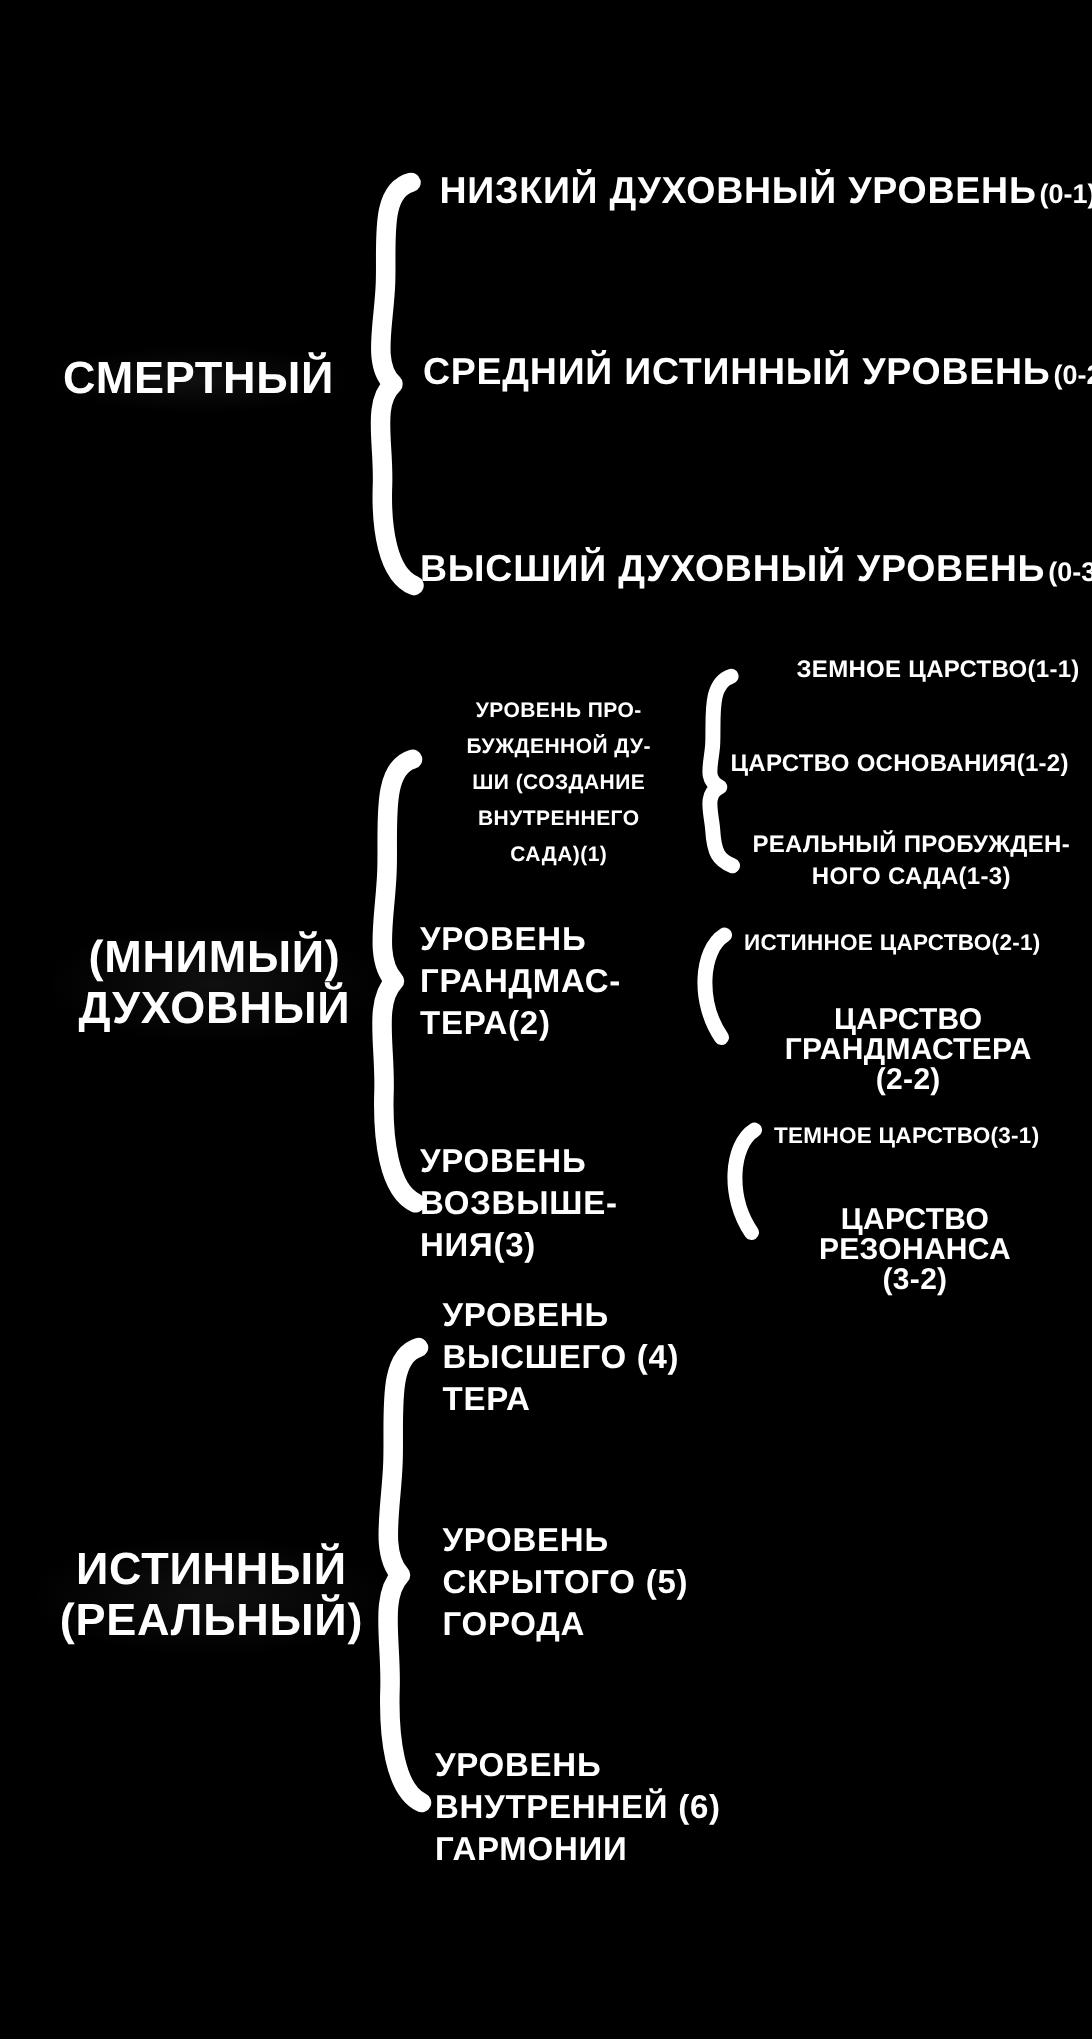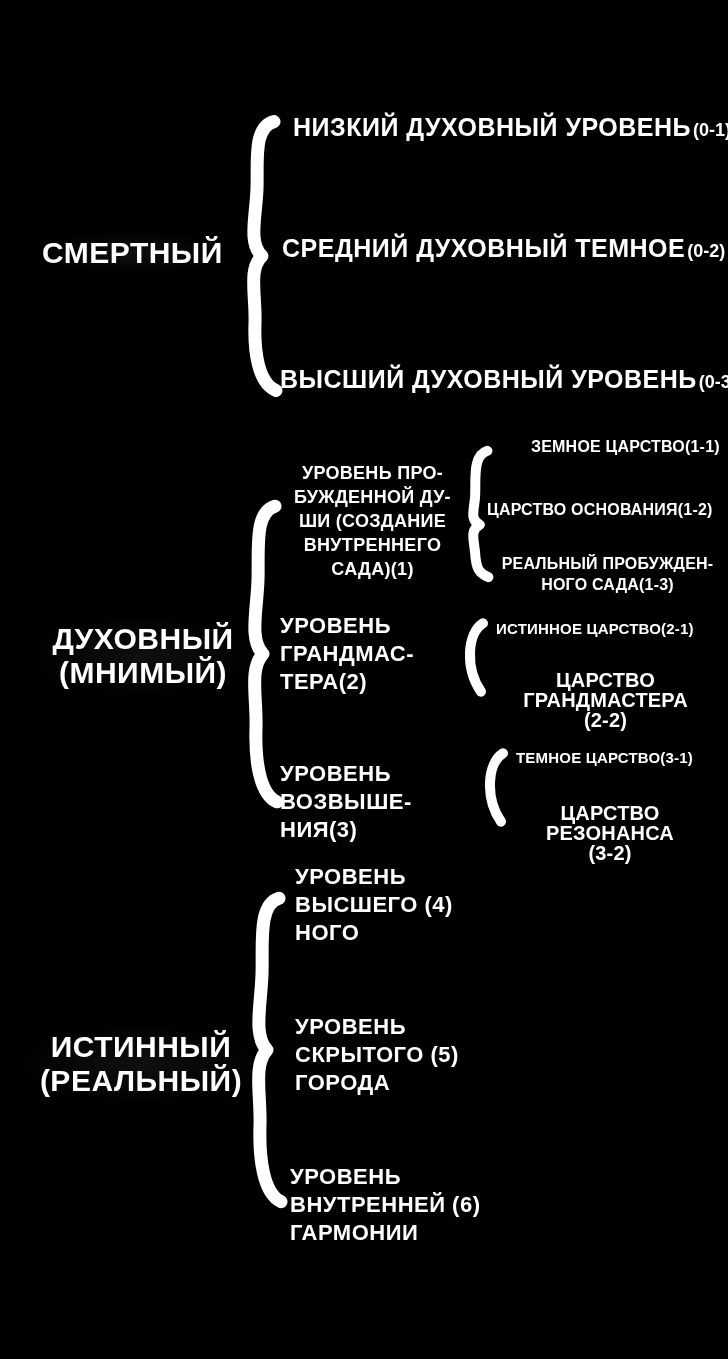--- a/index.html
+++ b/index.html
@@ -30,21 +30,21 @@
     line-height: 28px;
     letter-spacing: 0.5px;
     white-space: nowrap;
   }
   .row-item .code {
     font-size: 18px;
     letter-spacing: 0;
     margin-left: 2px;
   }
   .mid-block-sm {
-    font-size: 18px;
+    font-size: 14px;
     line-height: 24px;
     letter-spacing: 0.3px;
     text-align: center;
   }
   .mid-block-lg {
     font-size: 22px;
     line-height: 28px;
     letter-spacing: 0.5px;
   }
   .leaf-item {
@@ -89,30 +89,30 @@
 
   <svg class="brace abs" style="left:233px; top:116px;" width="52" height="280" viewBox="0 0 52 300" preserveAspectRatio="none">
     <path d="M41,6 C20,12 25,48 24,78 C23,108 15,136 29,150 C15,164 23,192 22,222 C21,252 25,286 43,294" style="stroke-width:13px;"></path>
   </svg>
 
   <div class="abs row-item" style="left:293px; top:113px;">
     <span>НИЗКИЙ ДУХОВНЫЙ УРОВЕНЬ</span><span class="code">(0-1)</span>
   </div>
 
   <div class="abs row-item" style="left:282px; top:234px;">
-    <span>СРЕДНИЙ ДУХОВНЫЙ ТЕМНОЕ</span><span class="code">(0-2)</span>
+    <span>СРЕДНИЙ ИСТИННЫЙ УРОВЕНЬ</span><span class="code">(0-2)</span>
   </div>
 
   <div class="abs row-item" style="left:280px; top:365px;">
     <span>ВЫСШИЙ ДУХОВНЫЙ УРОВЕНЬ</span><span class="code">(0-3)</span>
   </div>
 
   <div class="abs cat-label" style="left:35px; top:618px; width:204px;">
+    <div>(МНИМЫЙ)</div>
     <div>ДУХОВНЫЙ</div>
-    <div>(МНИМЫЙ)</div>
   </div>
 
   <svg class="brace abs" style="left:234px; top:500px;" width="52" height="308" viewBox="0 0 52 300" preserveAspectRatio="none">
     <path d="M41,6 C20,12 25,48 24,78 C23,108 15,136 29,150 C15,164 23,192 22,222 C21,252 25,286 43,294" style="stroke-width:13px;"></path>
   </svg>
 
   <div class="abs mid-block-sm" style="left:280px; top:461px; width:185px;">
     <div>УРОВЕНЬ ПРО-</div>
     <div>БУЖДЕННОЙ ДУ-</div>
     <div>ШИ (СОЗДАНИЕ</div>
@@ -172,21 +172,21 @@
     <div>(РЕАЛЬНЫЙ)</div>
   </div>
 
   <svg class="brace abs" style="left:238px; top:892px;" width="52" height="316" viewBox="0 0 52 300" preserveAspectRatio="none">
     <path d="M41,6 C20,12 25,48 24,78 C23,108 15,136 29,150 C15,164 23,192 22,222 C21,252 25,286 43,294" style="stroke-width:13px;"></path>
   </svg>
 
   <div class="abs mid-block-lg" style="left:295px; top:863px; width:215px;">
     <div>УРОВЕНЬ</div>
     <div>ВЫСШЕГО (4)</div>
-    <div>НОГО</div>
+    <div>ТЕРА</div>
   </div>
 
   <div class="abs mid-block-lg" style="left:295px; top:1013px; width:215px;">
     <div>УРОВЕНЬ</div>
     <div>СКРЫТОГО (5)</div>
     <div>ГОРОДА</div>
   </div>
 
   <div class="abs mid-block-lg" style="left:290px; top:1163px; width:240px;">
     <div>УРОВЕНЬ</div>

